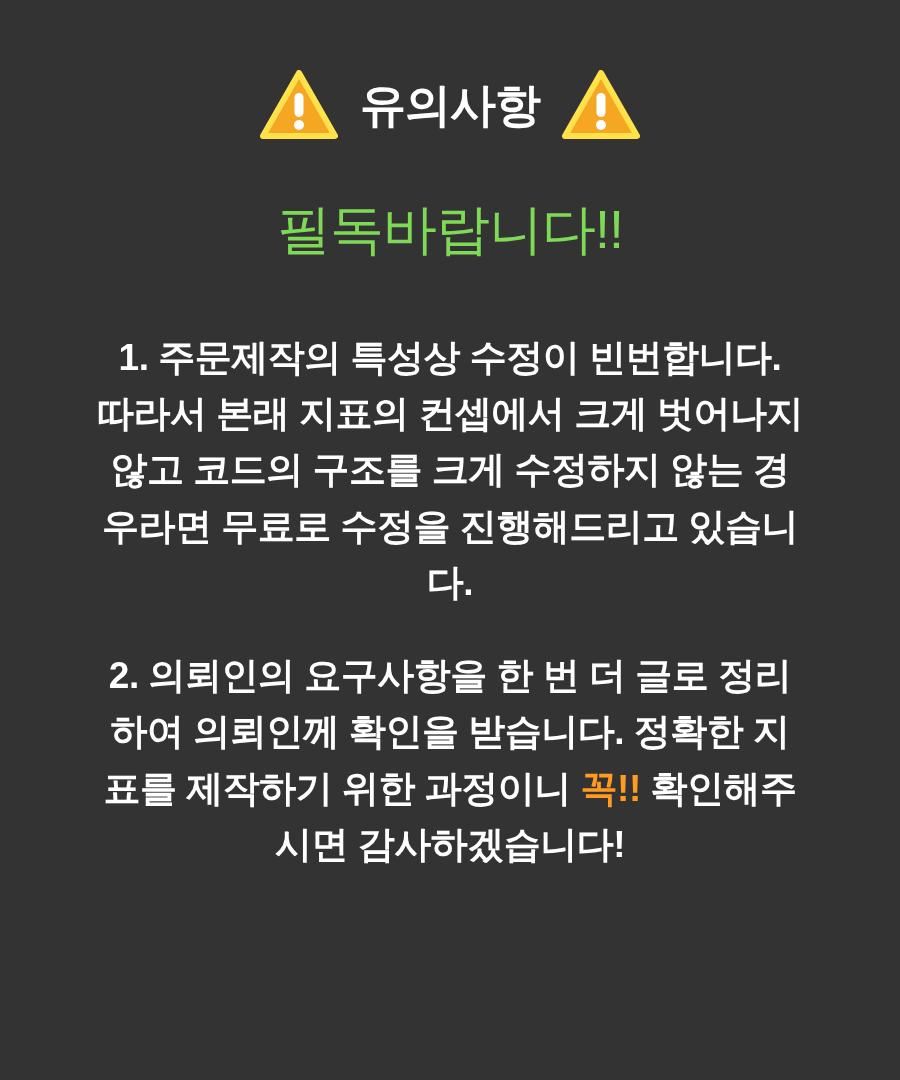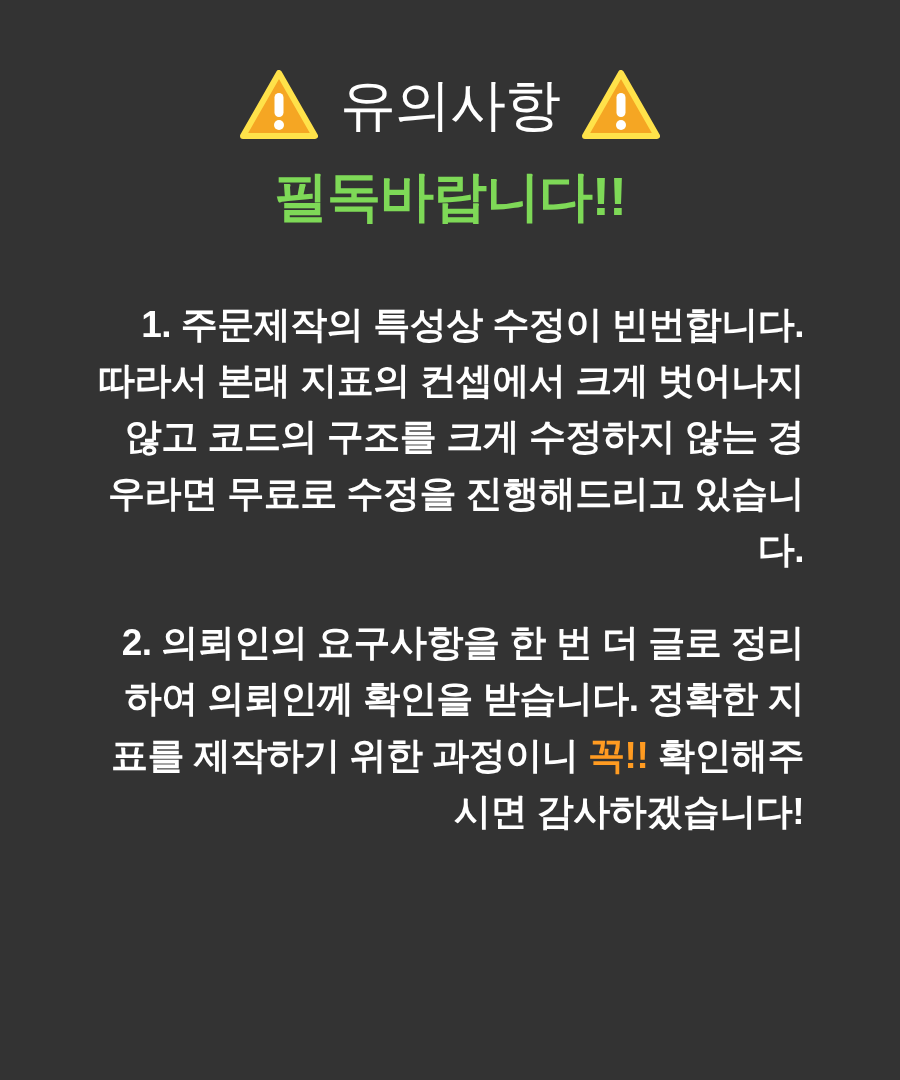--- a/index.html
+++ b/index.html
@@ -33,51 +33,51 @@
   }
 
   .warning-icon {
     display: block;
     width: 78px;
     height: 70px;
     flex: 0 0 auto;
   }
 
   .title-text {
-    font-size: 56px;
-    font-weight: normal;
+    font-size: 46px;
+    font-weight: bold;
     color: #ffffff;
     letter-spacing: -1px;
     line-height: 1;
     white-space: nowrap;
   }
 
   
   .subtitle {
     text-align: center;
     font-size: 54px;
-    font-weight: bold;
+    font-weight: normal;
     color: #7ed957;
     letter-spacing: -1px;
     line-height: 1;
-    margin-top: 29px;
+    margin-top: 62px;
   }
 
   
   .body-block {
     margin-top: 74px;
   }
 
   .paragraph {
     font-size: 37px;
     font-weight: bold;
     line-height: 1.52;
     color: #ffffff;
     letter-spacing: -0.5px;
-    text-align: right;
+    text-align: center;
   }
 
   .paragraph + .paragraph {
   }
 
   .emph-orange {
     color: #ff9b21;
   }
 </style>
 </head>

